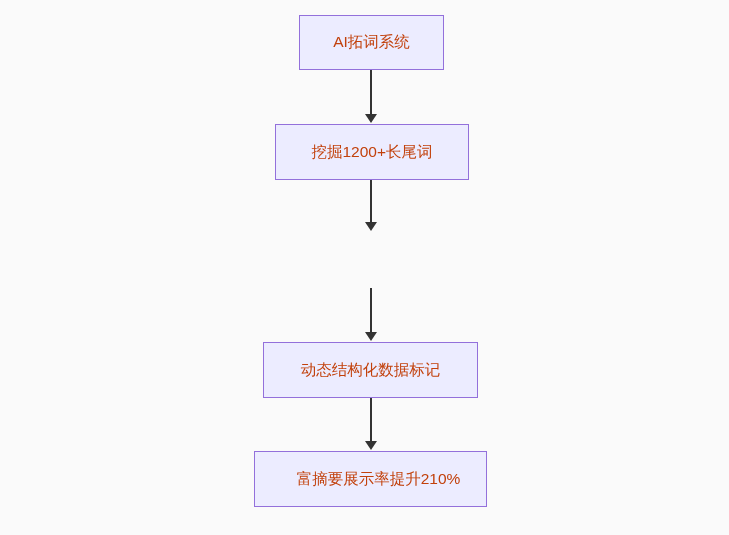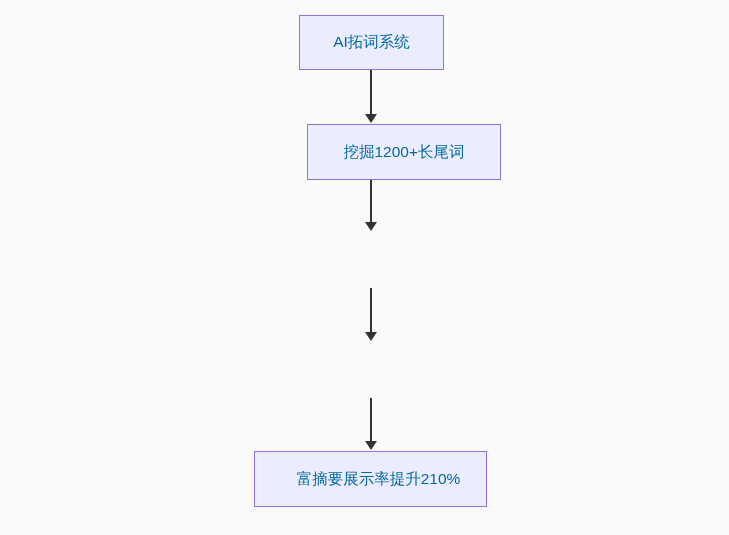--- a/index.html
+++ b/index.html
@@ -12,31 +12,31 @@
     height: 535px;
     background: #fafafa;
     overflow: hidden;
   }
 
   
   .node {
     position: absolute;
     background: #ececff;
     border: 1px solid #9370db;
-    color: #0369a1;
+    color: #c2410c;
     font-size: 15.5px;
     display: flex;
     align-items: center;
     justify-content: center;
     text-align: center;
     line-height: 1.2;
     white-space: nowrap;
   }
   .node-1 { left: 299px; top: 15px;  width: 145px; height: 55px; }
-  .node-2 { left: 275px; top: 124px; width: 194px; height: 56px; margin-left: 32px; }
+  .node-2 { left: 275px; top: 124px; width: 194px; height: 56px; }
   .node-3 { left: 260px; top: 232px; width: 220px; height: 56px; }
   .node-4 { left: 263px; top: 342px; width: 215px; height: 56px; }
   .node-5 { left: 254px; top: 451px; width: 233px; height: 56px; padding-left: 16px; }
 
   
   .edge-line {
     position: absolute;
     left: 370px;
     width: 2px;
     background: #333333;
@@ -66,20 +66,23 @@
 
   <div class="node node-1">
     <span>AI拓词系统</span>
   </div>
 
   <div class="node node-2">
     <span>挖掘1200+长尾词</span>
   </div>
 
 
+  <div class="node node-4">
+    <span>动态结构化数据标记</span>
+  </div>
 
   <div class="node node-5">
     <span>富摘要展示率提升210%</span>
   </div>
 
   <div>
     <div class="edge-line e1-line"></div>
     <div class="edge-head e1-head"></div>
   </div>
 

